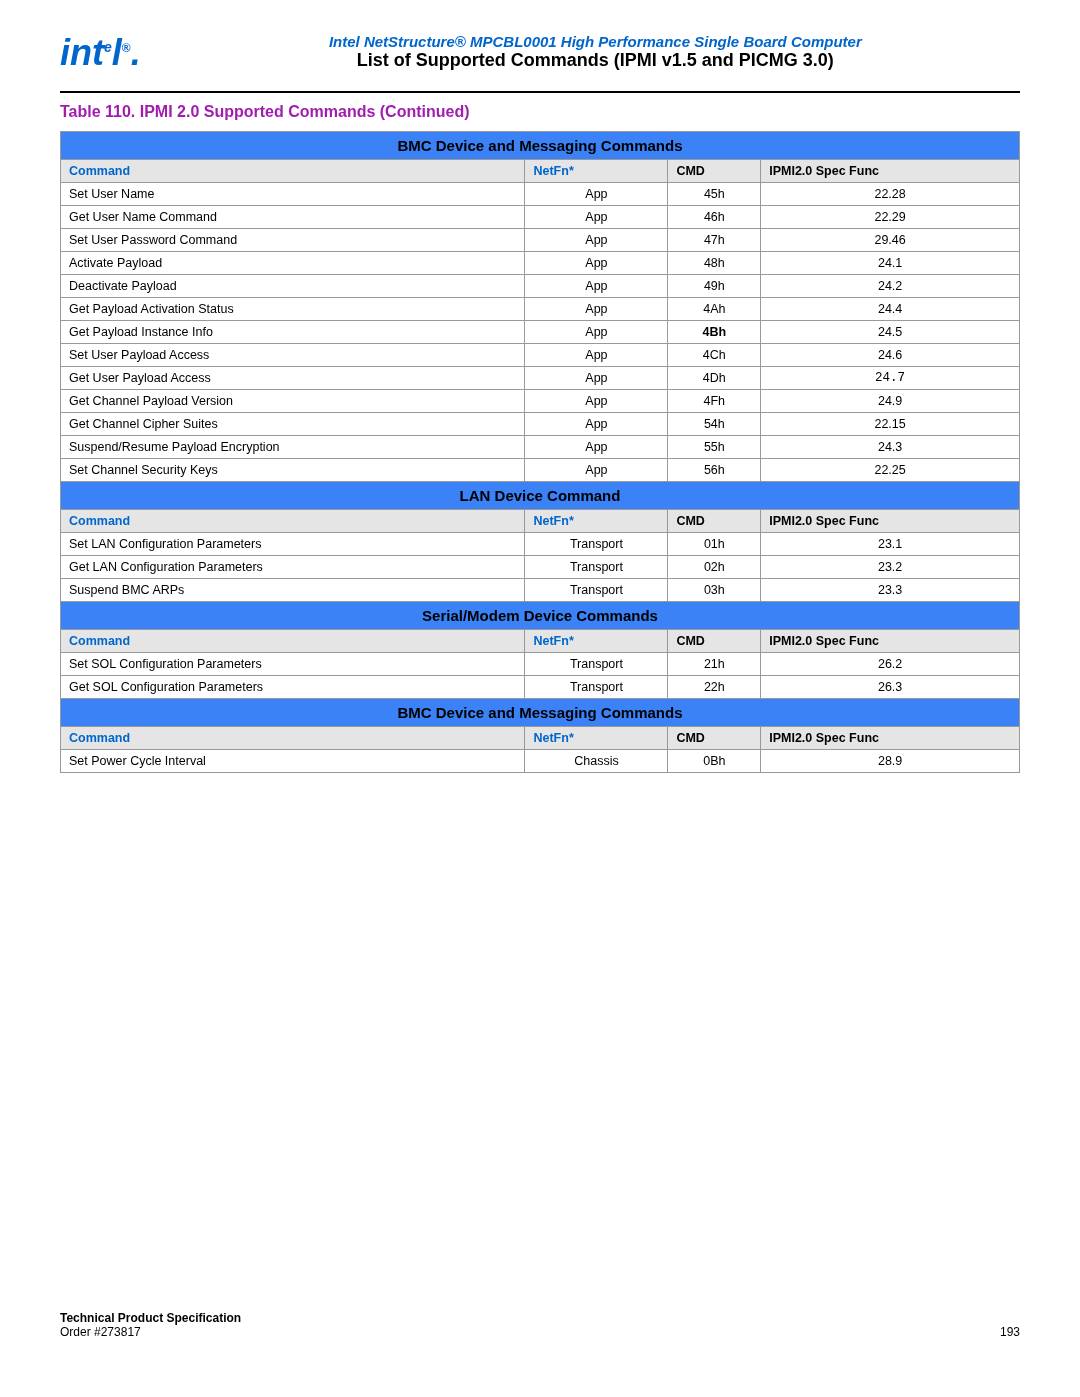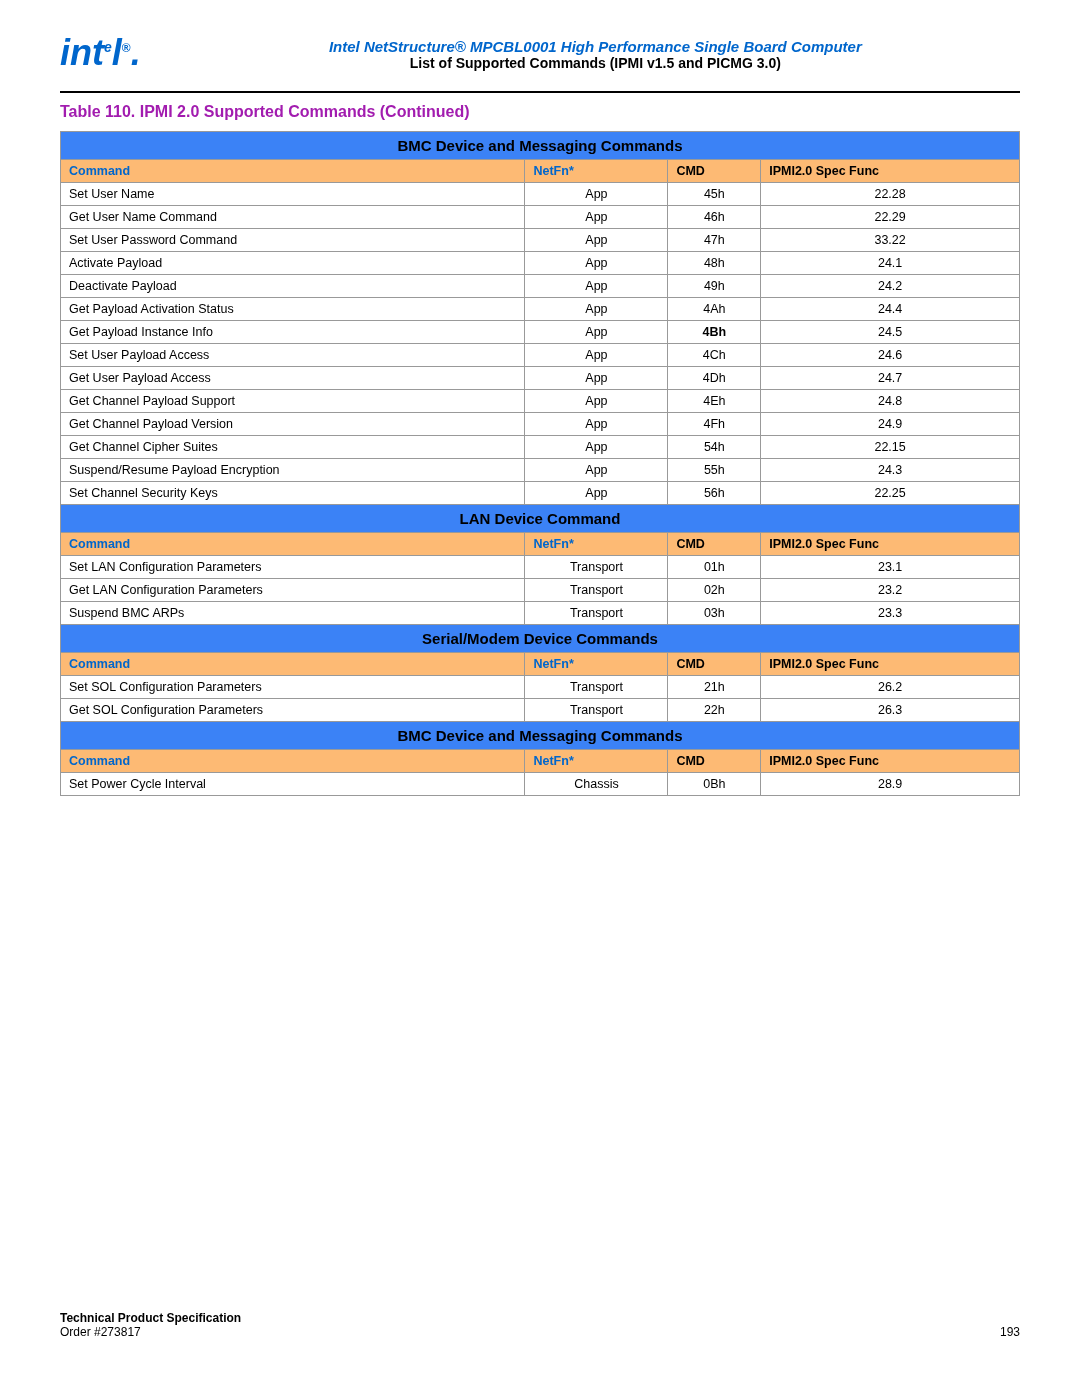--- a/index.html
+++ b/index.html
@@ -35,21 +35,21 @@
       text-align: center;
       flex: 1;
     }
     .header-text .title-line1 {
       font-size: 15px;
       font-weight: bold;
       font-style: italic;
       color: #0066cc;
     }
     .header-text .title-line2 {
-      font-size: 14px;
+      font-size: 18px;
       font-weight: bold;
       color: #000;
     }
     .section-title {
       font-size: 16px;
       font-weight: bold;
       color: #a21caf;
       margin: 10px 0 10px 0;
     }
     .main-table {
@@ -65,21 +65,21 @@
       background: #3b82f6;
       text-align: center;
       font-weight: bold;
       font-size: 15px;
       padding: 5px;
     }
     .col-header-row td {
       font-weight: bold;
       color: #0066cc;
       text-align: left;
-      background: #fdba74;
+      background: #e5e5e5;
     }
     .data-row td {
       background: #fff;
     }
     .footer {
       display: flex;
       justify-content: space-between;
       align-items: flex-end;
       margin-top: auto;
       padding-top: 40px;
@@ -137,21 +137,21 @@
       <tr class="data-row">
         <td>Get User Name Command</td>
         <td style="text-align: center;">App</td>
         <td style="text-align: center;">46h</td>
         <td style="text-align: center;">22.29</td>
       </tr>
       <tr class="data-row">
         <td>Set User Password Command</td>
         <td style="text-align: center;">App</td>
         <td style="text-align: center;">47h</td>
-        <td style="text-align: center;">33.22</td>
+        <td style="text-align: center;">29.46</td>
       </tr>
       <tr class="data-row">
         <td>Activate Payload</td>
         <td style="text-align: center;">App</td>
         <td style="text-align: center;">48h</td>
         <td style="text-align: center;">24.1</td>
       </tr>
       <tr class="data-row">
         <td>Deactivate Payload</td>
         <td style="text-align: center;">App</td>
@@ -173,27 +173,21 @@
       <tr class="data-row">
         <td>Set User Payload Access</td>
         <td style="text-align: center;">App</td>
         <td style="text-align: center;">4Ch</td>
         <td style="text-align: center;">24.6</td>
       </tr>
       <tr class="data-row">
         <td>Get User Payload Access</td>
         <td style="text-align: center;">App</td>
         <td style="text-align: center;">4Dh</td>
-        <td style="text-align: center;">24.7</td>
-      </tr>
-      <tr class="data-row">
-        <td>Get Channel Payload Support</td>
-        <td style="text-align: center;">App</td>
-        <td style="text-align: center;">4Eh</td>
-        <td style="text-align: center;">24.8</td>
+        <td style="text-align: center; font-family: Liberation Mono, monospace;">24.7</td>
       </tr>
       <tr class="data-row">
         <td>Get Channel Payload Version</td>
         <td style="text-align: center;">App</td>
         <td style="text-align: center;">4Fh</td>
         <td style="text-align: center;">24.9</td>
       </tr>
       <tr class="data-row">
         <td>Get Channel Cipher Suites</td>
         <td style="text-align: center;">App</td>

